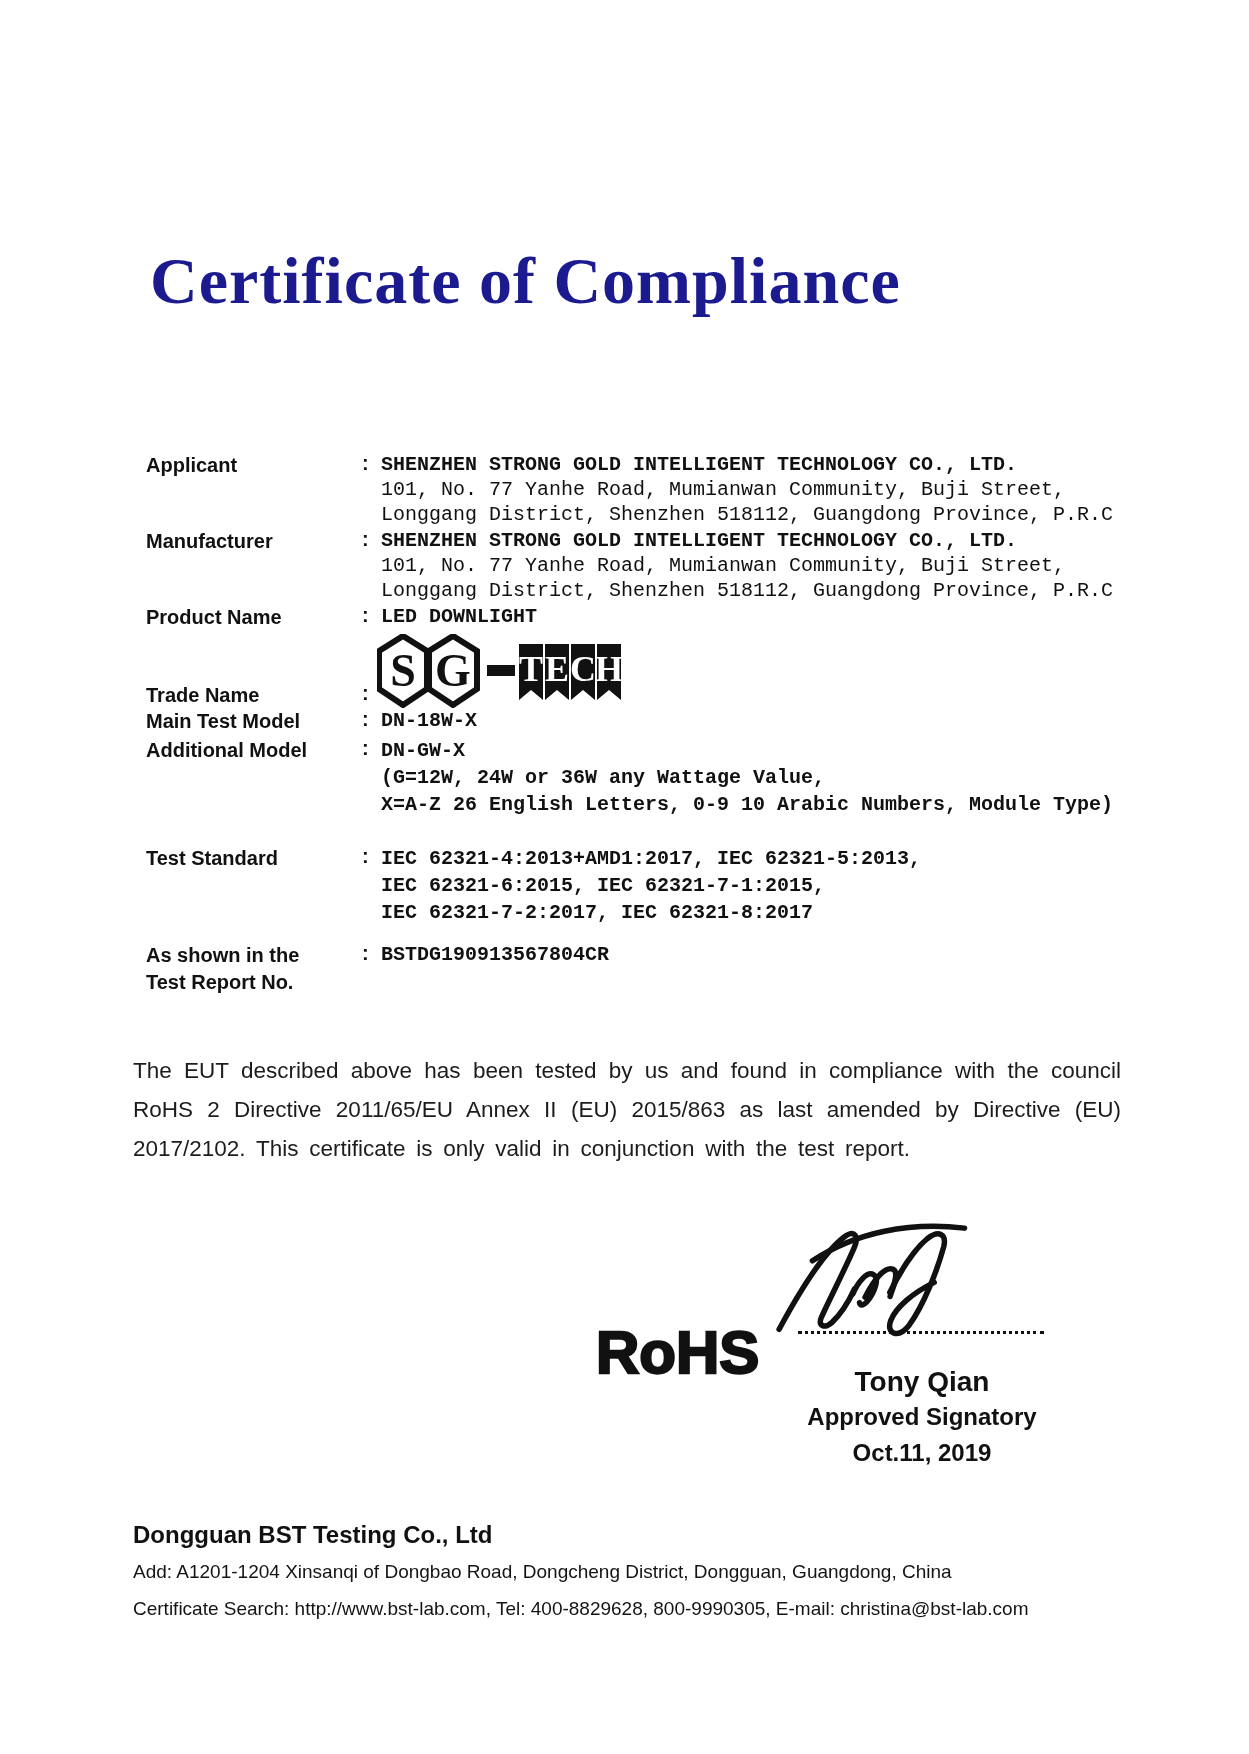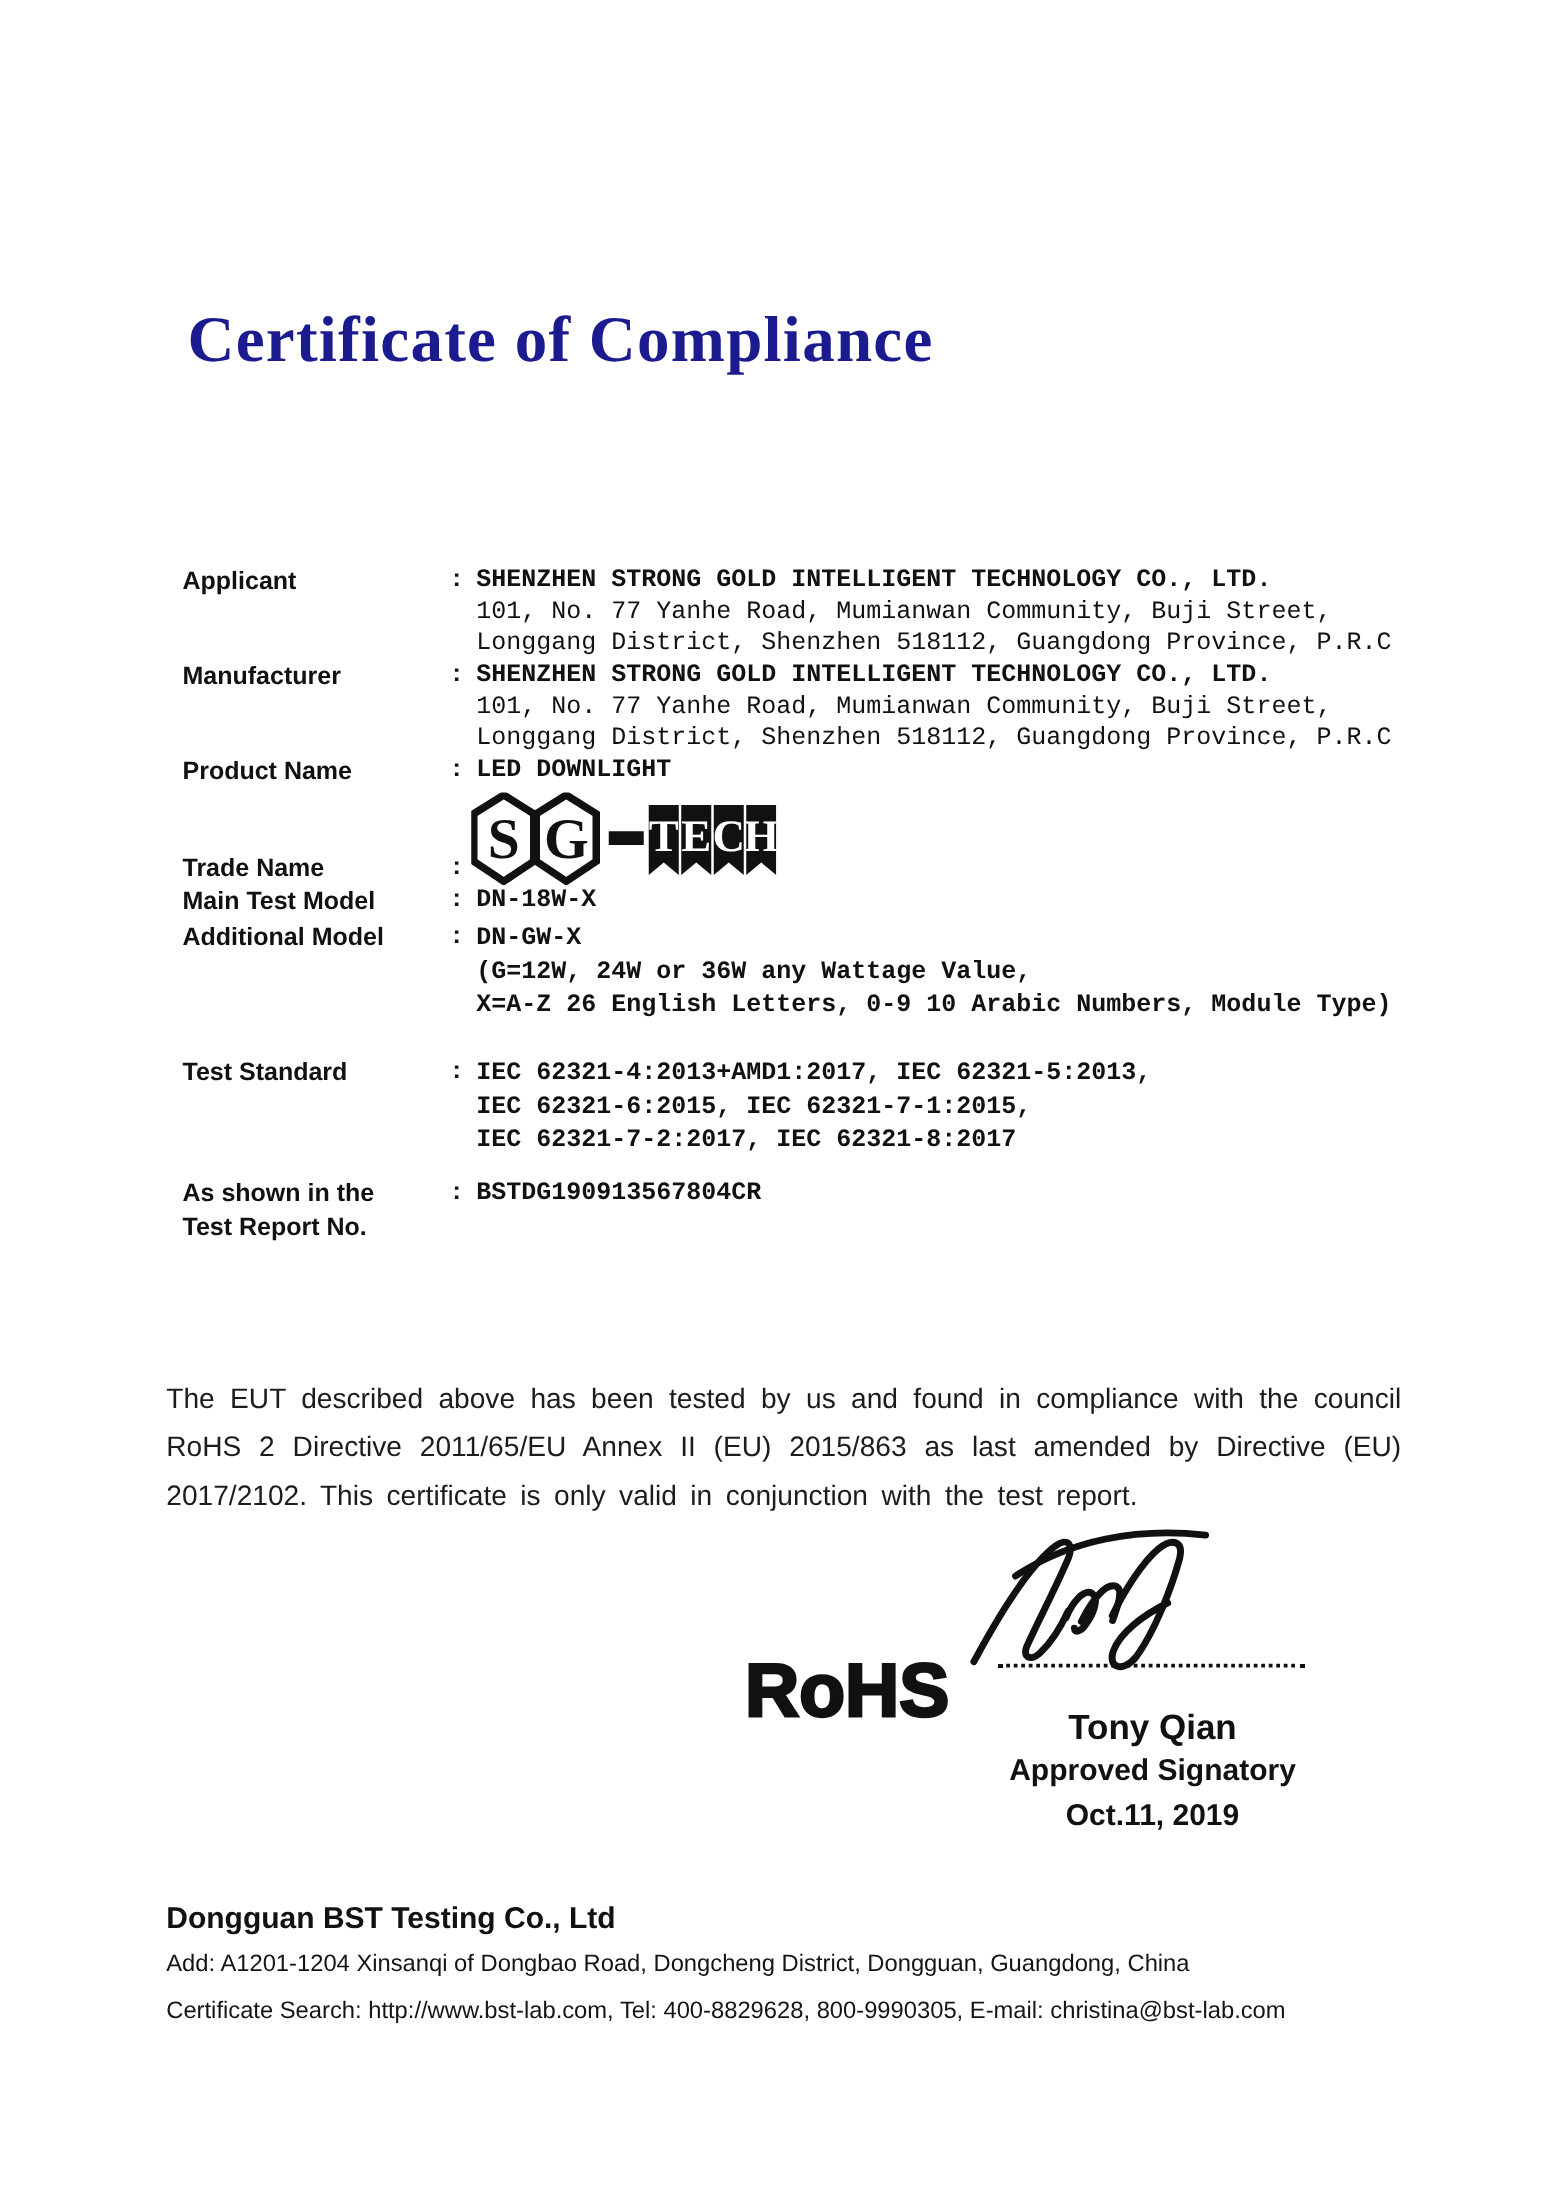--- a/index.html
+++ b/index.html
@@ -9,21 +9,21 @@
     background:#ffffff;
     font-family:"Liberation Sans", sans-serif;
     color:#111111;
     overflow:hidden;
     margin:0 auto;
   }
   .abs{position:absolute;}
   .doc-title{
     font-family:"Liberation Serif", serif;
     font-weight:bold;
-    font-size:52px;
+    font-size:66px;
     color:#1b1b8f;
     letter-spacing:1px;
     white-space:nowrap;
   }
   .cert-no{
     font-size:21px;font-weight:bold;white-space:nowrap;
   }
   .field-row{left:146px;width:1000px;}
   .f-label{position:absolute;left:0;top:0;width:215px;font-size:20px;font-weight:bold;line-height:27px;}
   .f-colon{position:absolute;left:216px;top:0;font-size:20px;font-weight:bold;}
@@ -137,21 +137,21 @@
 
   <div class="abs field-row" style="top:942px;">
     <div class="f-label">
       <span>As shown in the</span><br>
       <span>Test Report No.</span>
     </div>
     <div class="f-colon">:</div>
     <div class="f-value bold">BSTDG190913567804CR</div>
   </div>
 
-  <div class="abs statement" style="left:133px;top:1051px;width:988px;margin-top:48px;">The EUT described above has been tested by us and found in compliance with the council RoHS 2 Directive 2011/65/EU Annex II (EU) 2015/863 as last amended by Directive (EU) 2017/2102. This certificate is only valid in conjunction with the test report.</div>
+  <div class="abs statement" style="left:133px;top:1051px;width:988px;">The EUT described above has been tested by us and found in compliance with the council RoHS 2 Directive 2011/65/EU Annex II (EU) 2015/863 as last amended by Directive (EU) 2017/2102. This certificate is only valid in conjunction with the test report.</div>
 
   <div class="abs rohs" style="left:576px;top:1318px;margin-left:20px;">RoHS</div>
 
   <div class="abs" style="left:762px;top:1222px;width:240px;height:118px;transform:rotate(-4deg);">
     <svg width="240" height="118" viewBox="0 0 240 118">
       <g fill="none" stroke="#111" stroke-width="5.5" stroke-linecap="round" stroke-linejoin="round">
         <path d="M14,100 C38,62 64,26 86,12 C96,6 101,12 94,25 C82,48 66,74 57,91 C53,99 59,103 67,97 C77,89 86,76 92,65"></path>
         <path d="M52,34 C98,8 152,2 206,12"></path>
         <path d="M90,70 C96,58 106,48 112,52 C118,56 112,69 105,77 C101,82 96,83 96,79"></path>
         <path d="M102,74 C112,57 124,44 132,48 C138,52 131,65 127,75"></path>

